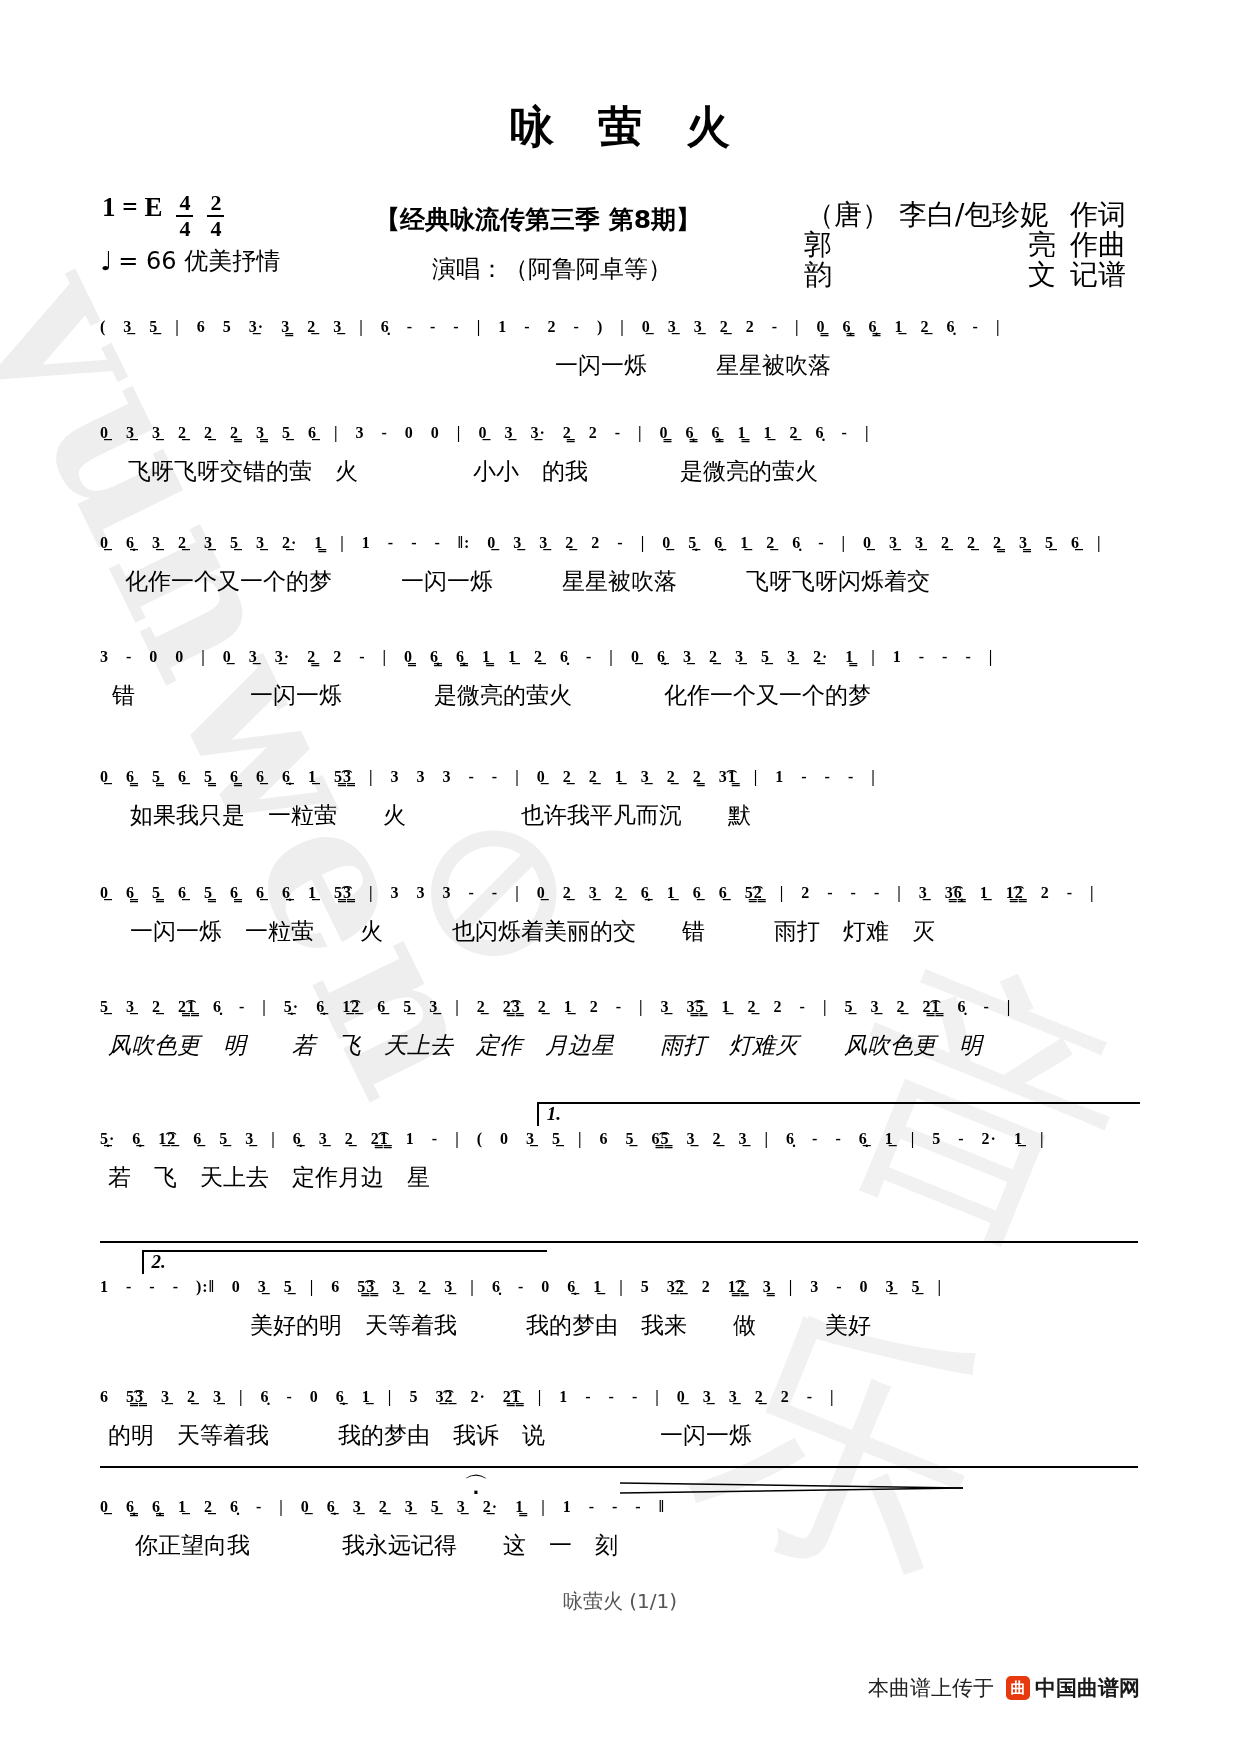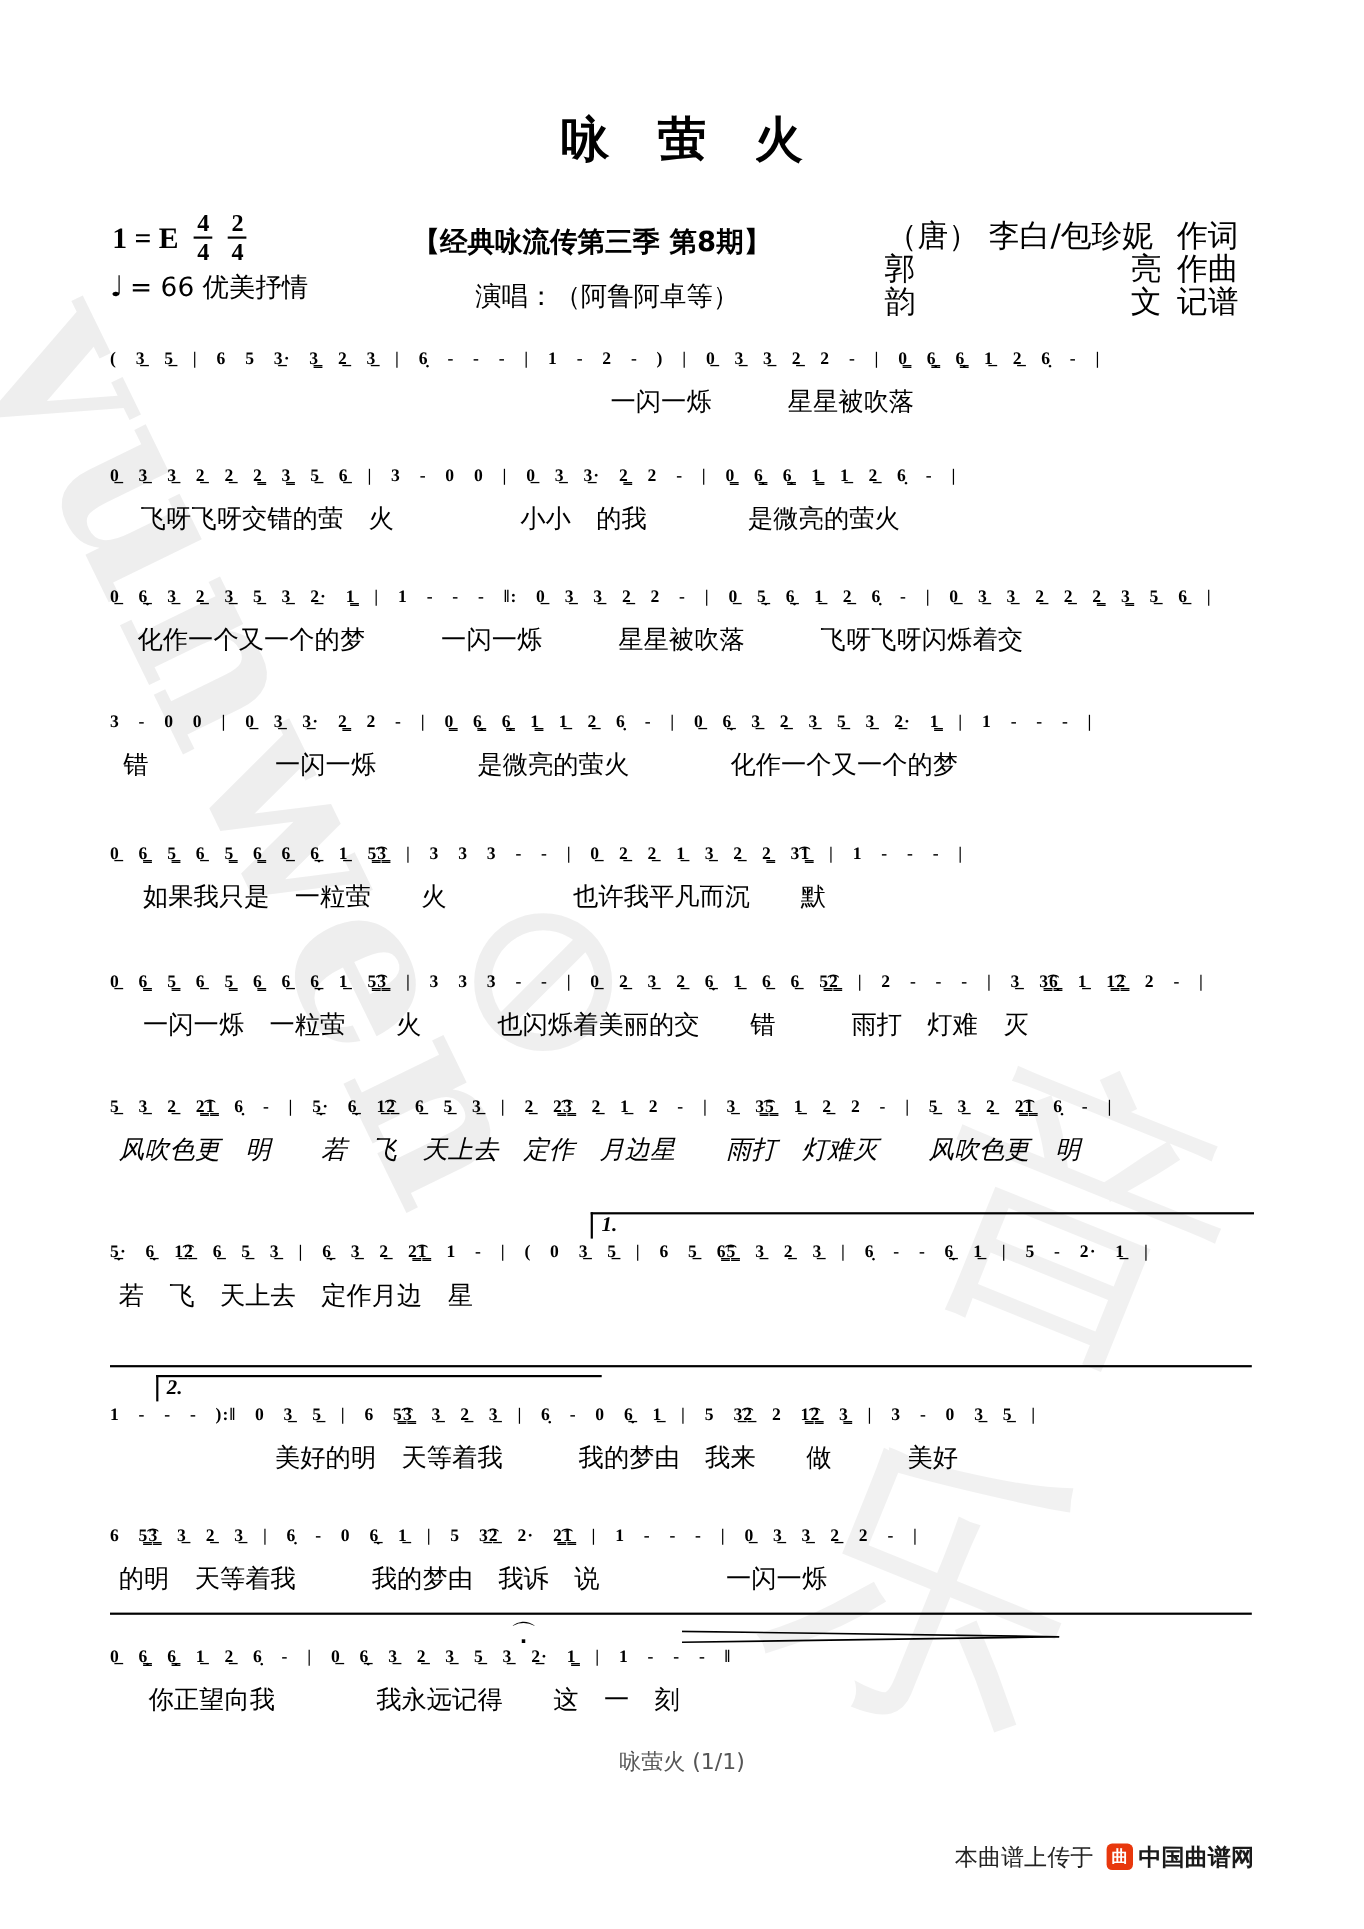--- a/index.html
+++ b/index.html
@@ -16,21 +16,21 @@
             transform:rotate(22deg);letter-spacing:30px;}
 
   
   .title{position:absolute;top:98px;left:0;width:100%;text-align:center;
          font-family:"DejaVu Serif",serif;font-weight:bold;font-size:44px;z-index:2;}
   .episode{position:absolute;top:203px;left:375px;font-size:25px;font-weight:bold;z-index:2;}
   .performer{position:absolute;top:253px;left:432px;font-size:24px;z-index:2;}
 
   .keysig{position:absolute;top:192px;left:102px;z-index:2;
           font-family:"Liberation Serif",serif;font-weight:bold;font-size:27px;
-          display:flex;align-items:center;gap:14px;}
+          display:flex;gap:14px;}
   .frac{display:inline-flex;flex-direction:column;align-items:center;line-height:1;
         font-size:22px;}
   .frac .num{border-bottom:2px solid #000;padding:0 3px 1px;}
   .frac .den{padding-top:1px;}
   .tempo{position:absolute;top:245px;left:100px;font-size:24px;z-index:2;
          display:flex;align-items:center;gap:6px;}
   .tempo .noteglyph{font-size:26px;}
 
   .credits{position:absolute;top:200px;right:100px;z-index:2;font-size:28px;}
   .credit-row{display:flex;gap:14px;justify-content:flex-end;line-height:30px;}

